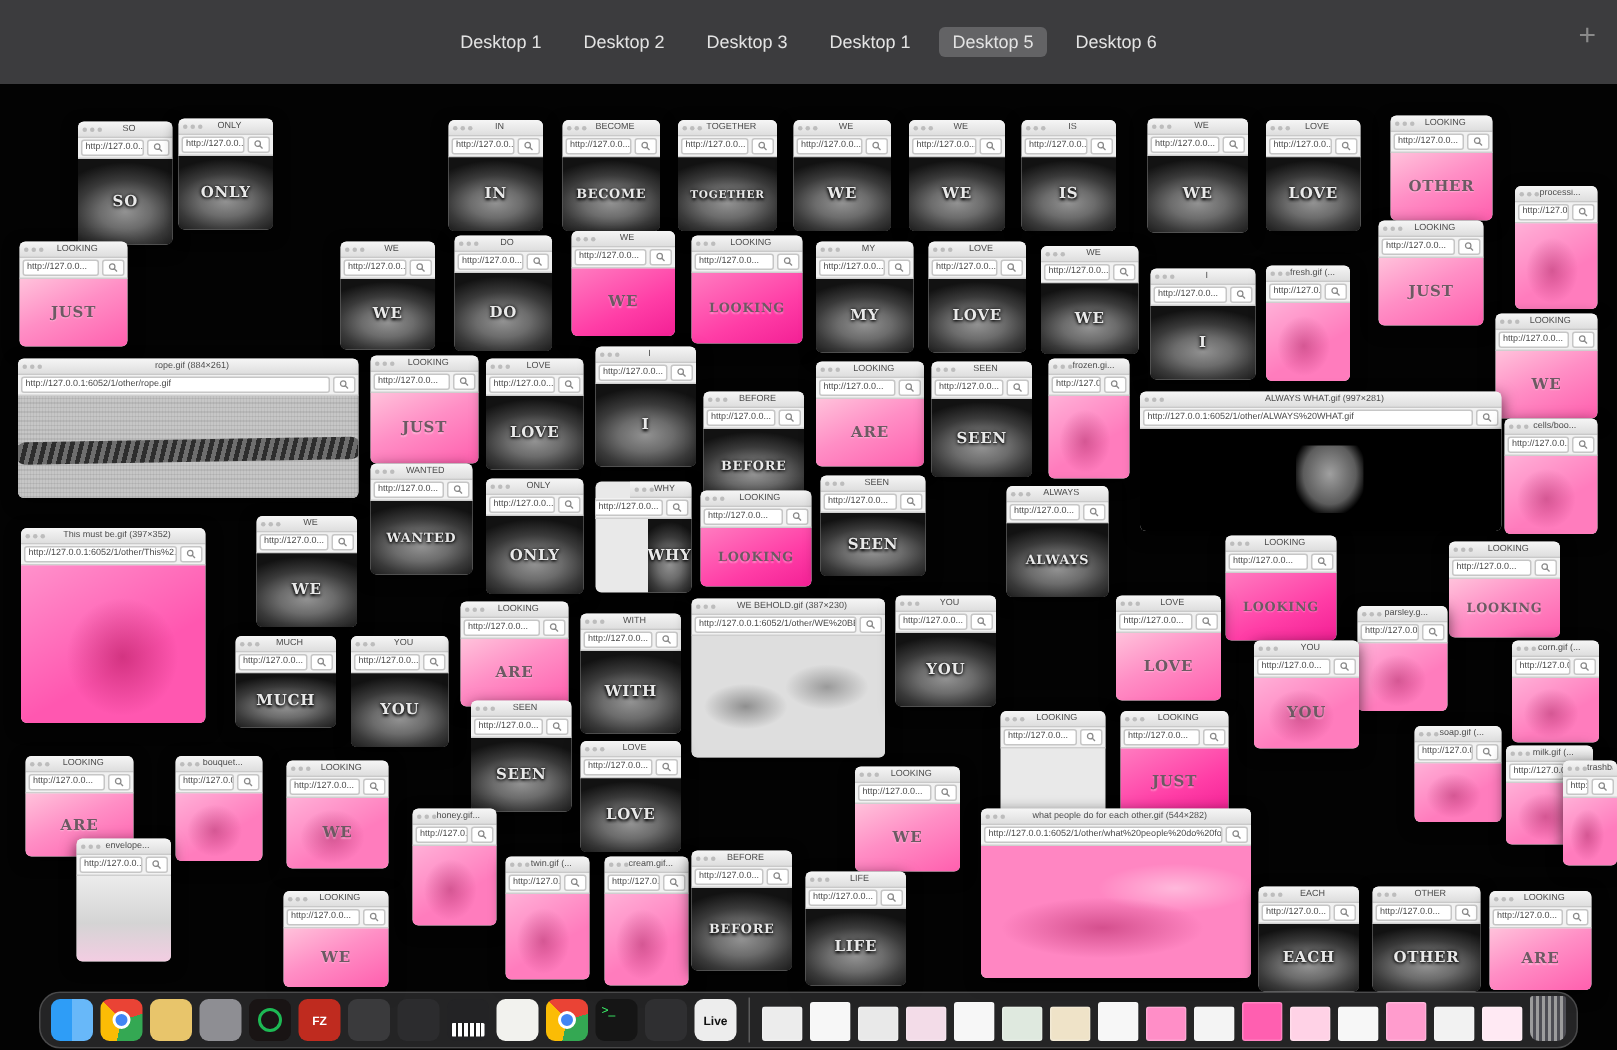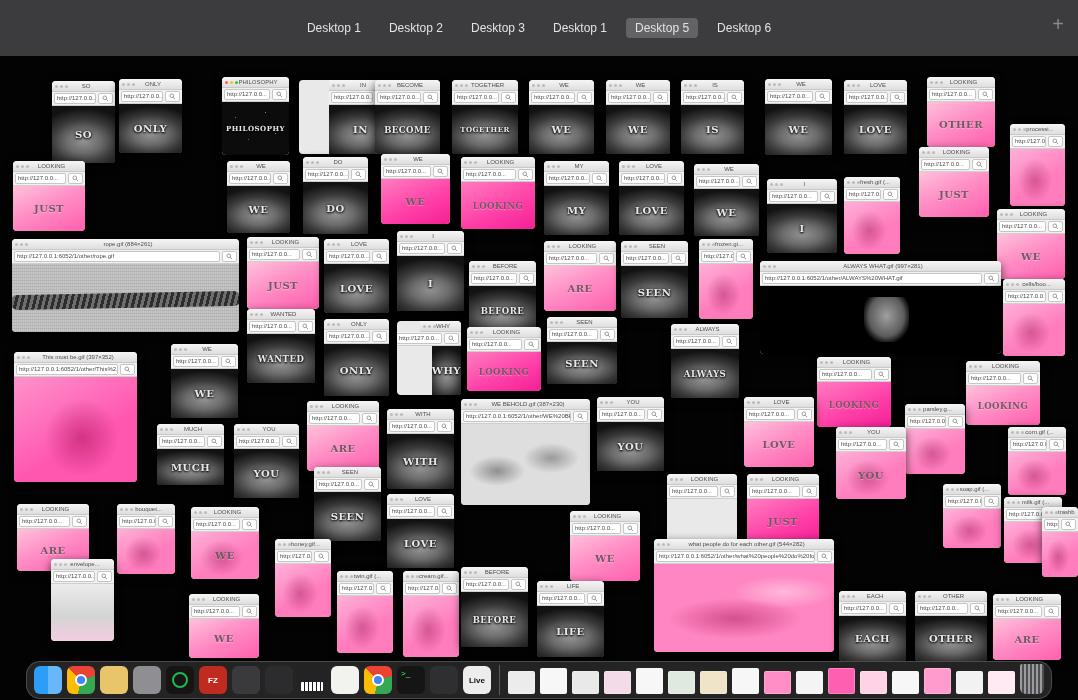--- a/index.html
+++ b/index.html
@@ -163,43 +163,21 @@
         <svg width="7" height="7" viewBox="0 0 10 10">
           <circle cx="4" cy="4" r="2.6" fill="none" stroke="#8a8a8a" stroke-width="1.2"></circle>
           <line x1="6" y1="6" x2="8.6" y2="8.6" stroke="#8a8a8a" stroke-width="1.2"></line>
         </svg>
       </span>
     </div>
     <div class="content cloud">
       <span class="word" style="font-size: 10px;">ONLY</span>
     </div>
   </div>
-      <div class="win active" style="left: 222px; top: 77px; width: 67px; height: 78px;">
-    <div class="titlebar">
-      <span class="dots">
-        <span class="dot r"></span>
-        <span class="dot y"></span>
-        <span class="dot g"></span>
-      </span>
-      <span class="title">PHILOSOPHY</span>
-    </div>
-    <div class="urlbar">
-      <span class="urlfield">http://127.0.0...</span>
-      <span class="searchfield">
-        <svg width="7" height="7" viewBox="0 0 10 10">
-          <circle cx="4" cy="4" r="2.6" fill="none" stroke="#8a8a8a" stroke-width="1.2"></circle>
-          <line x1="6" y1="6" x2="8.6" y2="8.6" stroke="#8a8a8a" stroke-width="1.2"></line>
-        </svg>
-      </span>
-    </div>
-    <div class="content dark">
-      <span class="word" style="font-size: 7px;">PHILOSOPHY</span>
-    </div>
-  </div>
-      <div class="win" style="left: 299px; top: 80px; width: 63px; height: 74px; padding-left: 30px;">
+      <div class="win" style="left: 299px; top: 80px; width: 63px; height: 74px;">
     <div class="titlebar">
       <span class="dots">
         <span class="dot r"></span>
         <span class="dot y"></span>
         <span class="dot g"></span>
       </span>
       <span class="title">IN</span>
     </div>
     <div class="urlbar">
       <span class="urlfield">http://127.0.0...</span>

